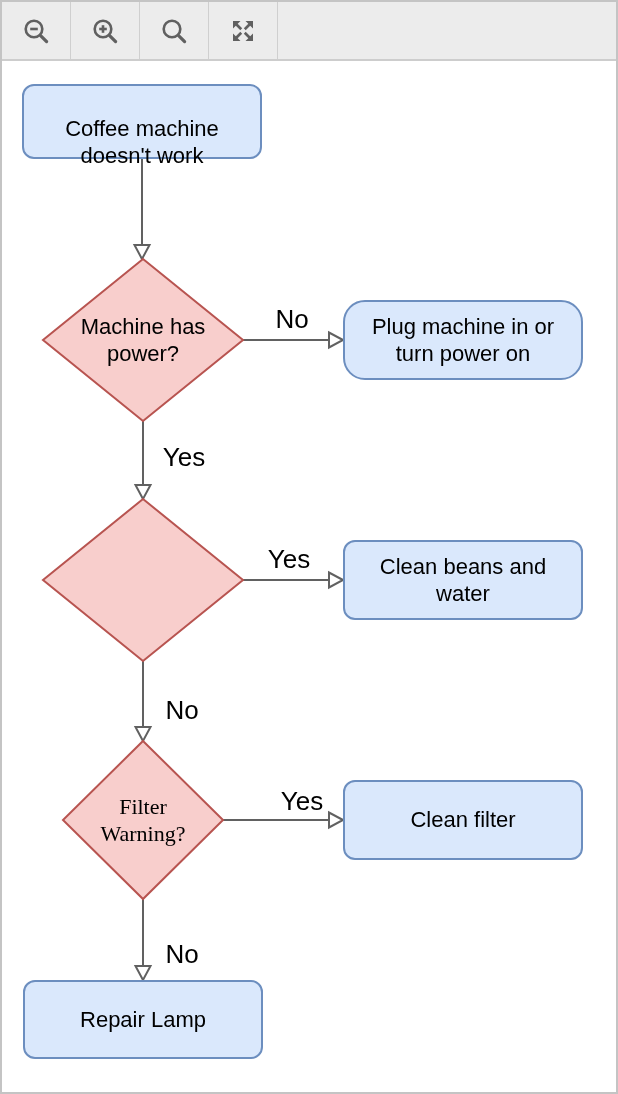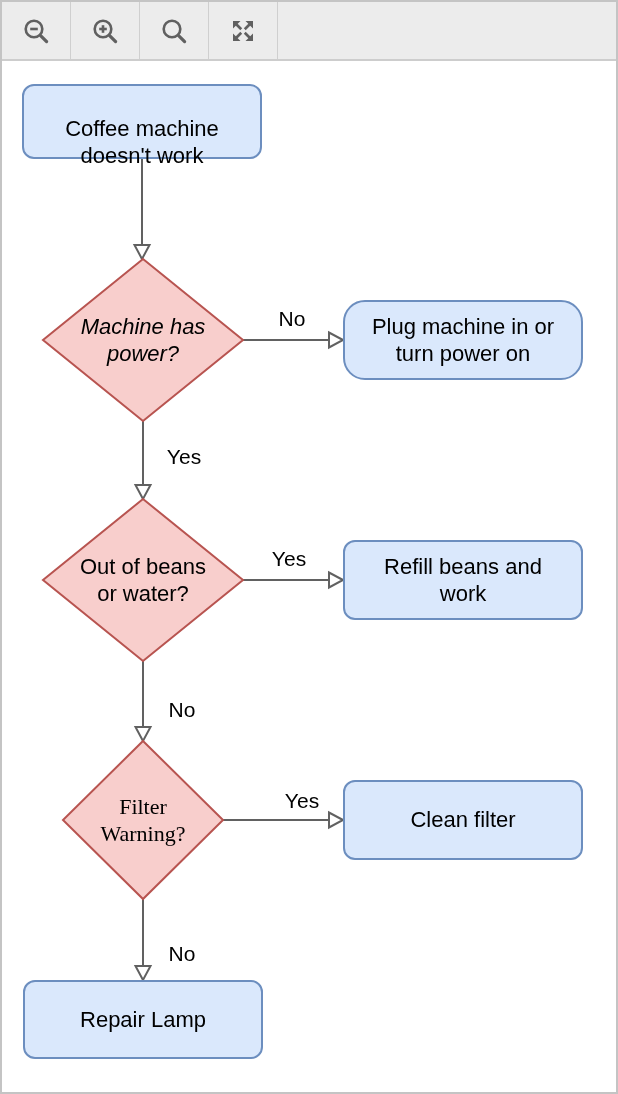--- a/index.html
+++ b/index.html
@@ -25,21 +25,21 @@
   .arrowhead{stroke:#616161;stroke-width:2;fill:#ffffff;stroke-linejoin:miter;}
   .diamond{fill:#f8cecc;stroke:#b85450;stroke-width:2;}
   .node{
     position:absolute;display:flex;align-items:center;justify-content:center;
     text-align:center;color:#000;font-size:22px;line-height:1.25;
   }
   .process{background:#dae8fc;border:2px solid #6c8ebf;border-radius:12px;box-sizing:border-box;}
   .decision{background:transparent;}
   .edge-label{
     position:absolute;transform:translate(-50%,-50%);
-    font-size:21px;color:#000;white-space:nowrap;
+    font-size:26px;color:#000;white-space:nowrap;
   }
 </style>
 </head>
 <body>
 
 <div class="page">
 
   <div class="toolbar">
     <button class="tb-btn">
       <svg width="30" height="30" viewBox="0 0 30 30">
@@ -113,34 +113,31 @@
 
       <polygon class="diamond" points="141,198 241,279 141,360 41,279"></polygon>
       <polygon class="diamond" points="141,438 241,519 141,600 41,519"></polygon>
       <polygon class="diamond" points="141,680 221,759 141,838 61,759"></polygon>
     </svg>
 
     <div class="node process" style="left:20px;top:23px;width:240px;height:75px;">
       <span style="max-width:170px;margin-top:41px;">Coffee machine doesn't work</span>
     </div>
 
-    <div class="node decision" style="left:41px;top:198px;width:200px;height:162px;font-style:italic;">
+    <div class="node decision" style="left:41px;top:198px;width:200px;height:162px;">
       <span style="max-width:150px;">Machine has power?</span>
     </div>
 
     <div class="node process" style="left:341px;top:239px;width:240px;height:80px;border-radius:22px;">
       <span style="max-width:195px;">Plug machine in or turn power on</span>
     </div>
 
-    <div class="node decision" style="left:41px;top:438px;width:200px;height:162px;">
-      <span style="max-width:135px;">Out of beans or water?</span>
-    </div>
 
     <div class="node process" style="left:341px;top:479px;width:240px;height:80px;">
-      <span style="max-width:175px;">Refill beans and work</span>
+      <span style="max-width:175px;">Clean beans and water</span>
     </div>
 
     <div class="node decision" style="left:61px;top:680px;width:160px;height:158px;font-family:Liberation Serif, serif;">
       <span style="max-width:115px;">Filter Warning?</span>
     </div>
 
     <div class="node process" style="left:21px;top:919px;width:240px;height:79px;">
       <span>Repair Lamp</span>
     </div>
 

